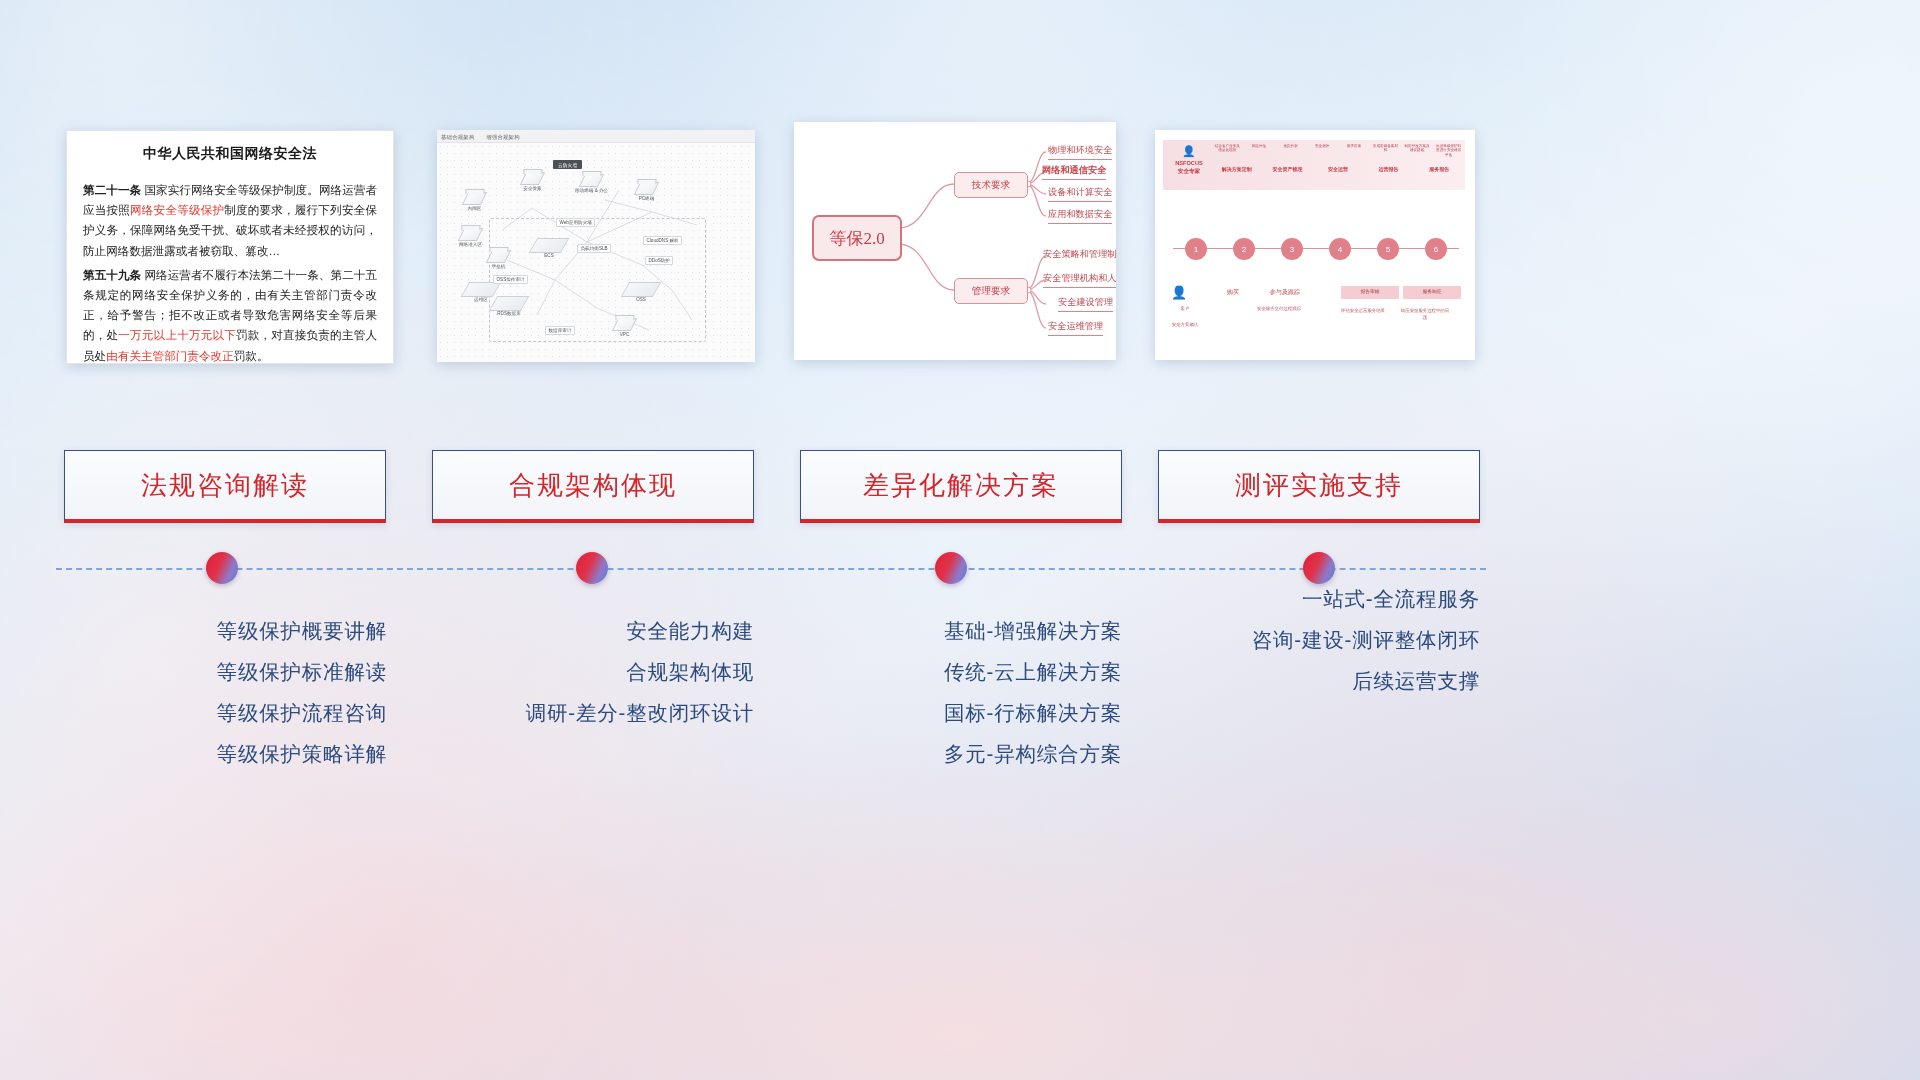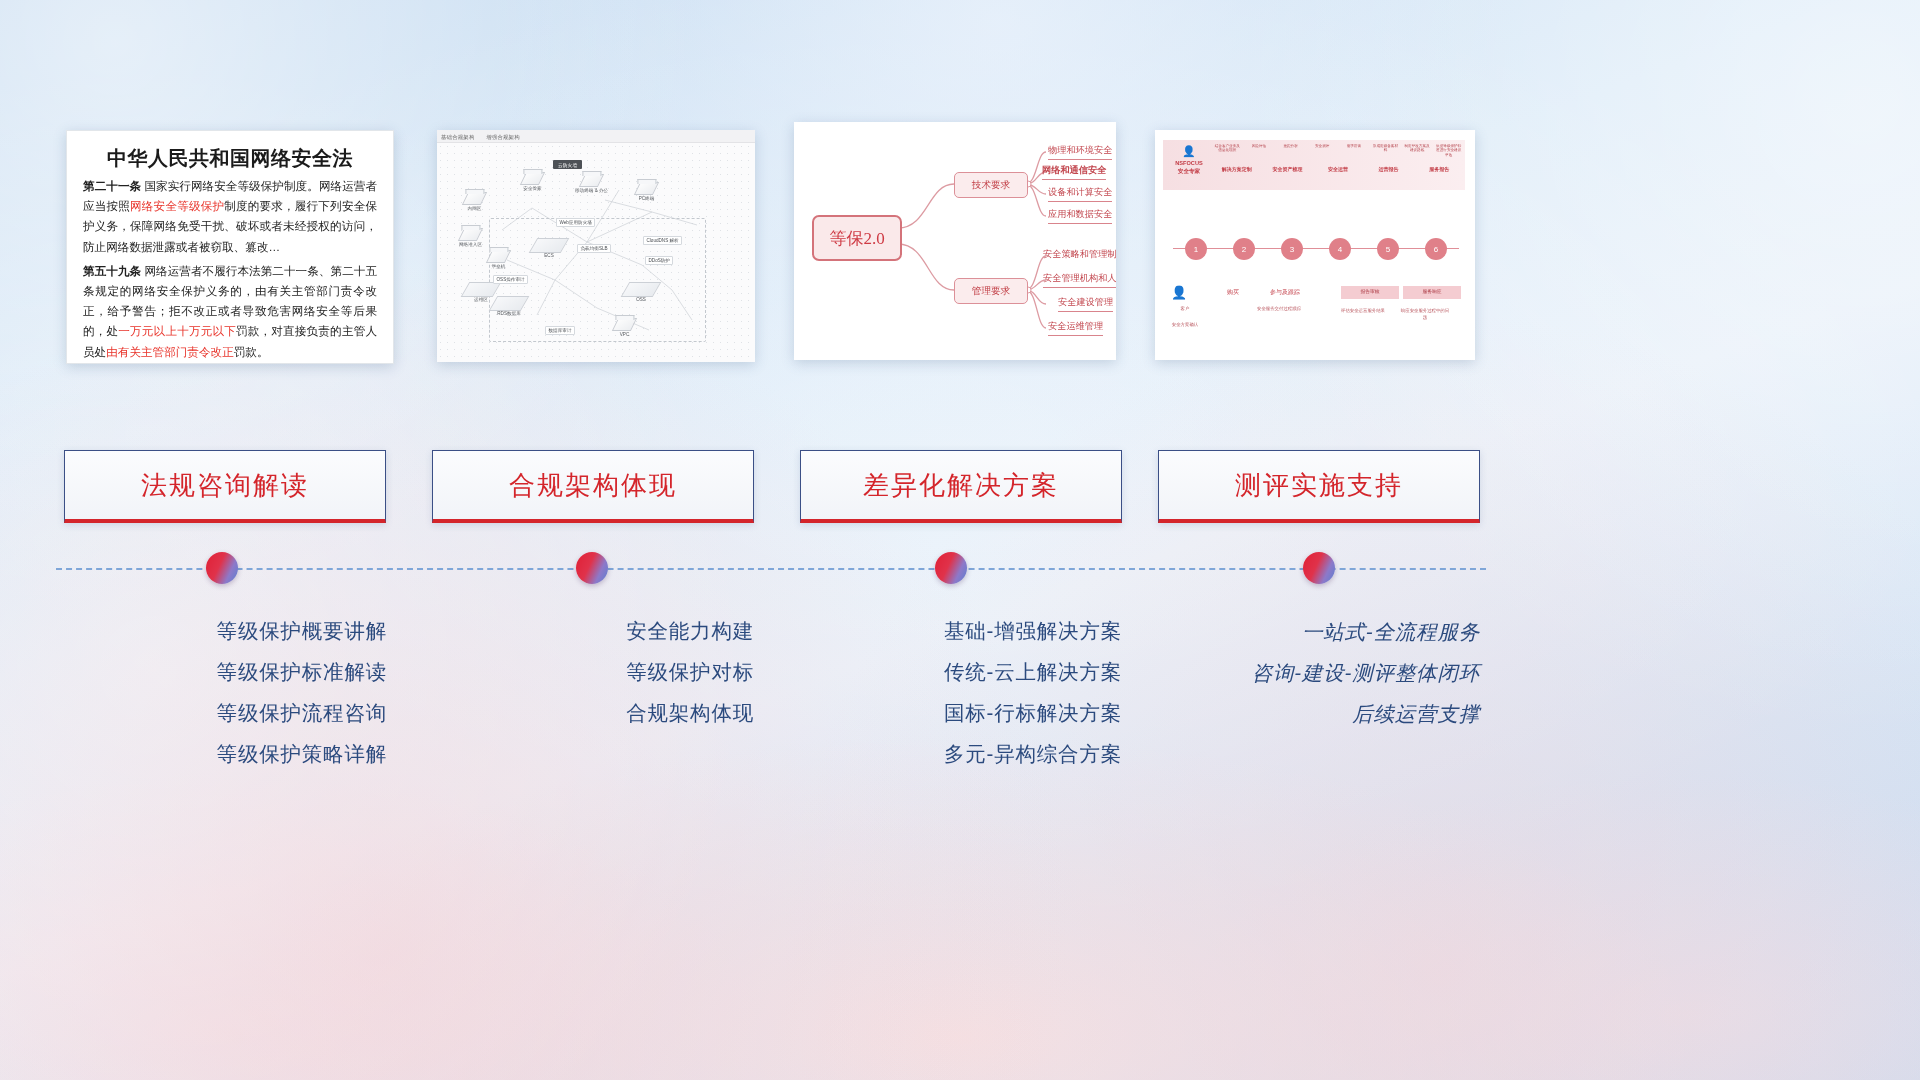--- a/index.html
+++ b/index.html
@@ -38,22 +38,22 @@
     overflow:hidden;
   }
   .card.c1{left:66px;top:130px;width:326px;height:232px;border:1px solid #e2e6ea;}
   .card.c2{left:437px;top:130px;width:318px;height:232px;}
   .card.c3{left:794px;top:122px;width:322px;height:238px;}
   .card.c4{left:1155px;top:130px;width:320px;height:230px;}
 
   
   .lawdoc{padding:14px 16px 8px 16px;box-sizing:border-box;height:100%;}
   .lawtitle{
-    text-align:center;font-weight:bold;font-size:20px;color:#1b1b1b;
-    letter-spacing:.5px;margin-bottom:4px;
+    text-align:center;font-weight:bold;font-size:14px;color:#1b1b1b;
+    letter-spacing:.5px;margin-bottom:17px;
   }
   .lawp{font-size:11.6px;line-height:20.2px;color:#222;text-align:justify;}
   .lawp b{font-weight:bold;}
   .red{color:#e8332a;}
 
   
   .arch{position:absolute;inset:0;background:#fbfbfc;}
   .archhdr{
     position:absolute;left:0;top:0;width:100%;height:13px;
     background:#f2f2f4;border-bottom:1px solid #e3e3e6;
@@ -179,21 +179,21 @@
   }
   .d1{left:206px;} .d2{left:576px;} .d3{left:935px;} .d4{left:1303px;}
 
   
   .col{position:absolute;top:610px;width:330px;text-align:right;}
   .col .it{
     color:#2b4a7e;font-size:20.5px;line-height:41px;letter-spacing:.8px;
     font-family:"Liberation Sans","DejaVu Sans",sans-serif;
   }
   .k1{left:57px;} .k2{left:424px;} .k3{left:792px;} .k4{left:1150px;}
-  .k4{top:611px;font-style:italic;}
+  .k4{top:578px;}
 </style>
 </head>
 <body>
 
 <div id="bg"></div>
 
 <div class="stage">
 
   <div class="card c1">
     <div class="lawdoc">
@@ -402,22 +402,22 @@
   <div class="tdot d4"></div>
 
   <div class="col k1">
     <div class="it">等级保护概要讲解</div>
     <div class="it">等级保护标准解读</div>
     <div class="it">等级保护流程咨询</div>
     <div class="it">等级保护策略详解</div>
   </div>
   <div class="col k2">
     <div class="it">安全能力构建</div>
-    <div class="it">等级保护对标</div>
     <div class="it">合规架构体现</div>
+    <div class="it">调研-差分-整改闭环设计</div>
   </div>
   <div class="col k3">
     <div class="it">基础-增强解决方案</div>
     <div class="it">传统-云上解决方案</div>
     <div class="it">国标-行标解决方案</div>
     <div class="it">多元-异构综合方案</div>
   </div>
   <div class="col k4">
     <div class="it">一站式-全流程服务</div>
     <div class="it">咨询-建设-测评整体闭环</div>

